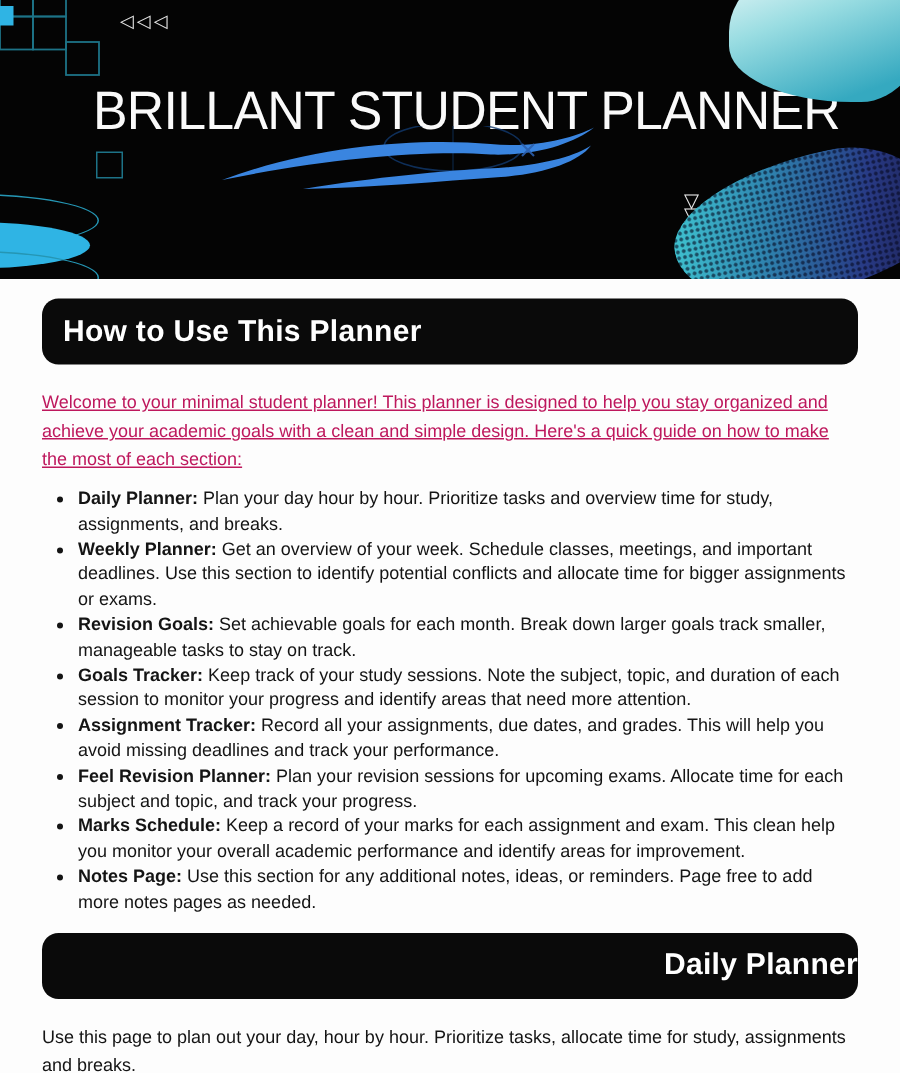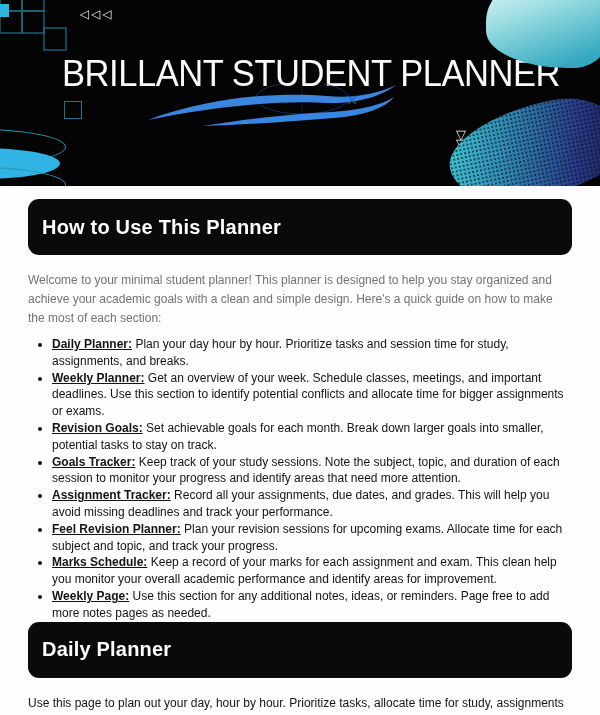--- a/index.html
+++ b/index.html
@@ -61,38 +61,38 @@
   .ell-outline1{top:129px;}
   .ell-outline2{top:167px;}
   .ell-fill{
     position:absolute;left:-96px;top:148px;width:156px;height:31px;
     background:#2fb4e4;border-radius:50%;
   }
   .swoosh{position:absolute;left:142px;top:84px;}
   
   .content{padding:0 28px;}
   .section-bar{
-    background:#0a0a0a;border-radius:11px;height:56px;
+    background:#0a0a0a;border-radius:11px;height:44px;
     display:flex;align-items:center;padding-left:14px;
     color:#ffffff;font-weight:bold;font-size:20px;
     letter-spacing:.2px;
   }
   .bar-how{margin-top:13px;}
-  .bar-daily{}
+  .bar-daily{margin-top:12px;justify-content:flex-end;}
   .intro{
-    margin:16px 0 0 0;font-size:12px;line-height:19px;color:#737373;
+    margin:16px 0 0 0;font-size:12px;line-height:19px;color:#be185d;text-decoration:underline;
   }
   ul.guide-list{
     margin:8px 0 0 0;padding:0 0 0 24px;
   }
   ul.guide-list li{
     font-size:12px;line-height:16.8px;color:#141414;
     margin:0;padding:0;
   }
-  ul.guide-list li b{font-weight:bold;text-decoration:underline;}
+  ul.guide-list li b{font-weight:bold;}
   .outro{
     margin:16px 0 0 0;font-size:12px;line-height:19px;color:#141414;
   }
 </style>
 </head>
 <body>
 
 <div class="header">
 
   <svg class="grid-squares" width="72" height="62" viewBox="0 0 72 62">
@@ -137,28 +137,28 @@
 
 <div class="content">
 
   <div class="section-bar bar-how">
     <span>How to Use This Planner</span>
   </div>
 
   <p class="intro">Welcome to your minimal student planner! This planner is designed to help you stay organized and achieve your academic goals with a clean and simple design. Here's a quick guide on how to make the most of each section:</p>
 
   <ul class="guide-list">
-    <li><b>Daily Planner:</b> <span>Plan your day hour by hour. Prioritize tasks and session time for study, assignments, and breaks.</span></li>
+    <li><b>Daily Planner:</b> <span>Plan your day hour by hour. Prioritize tasks and overview time for study, assignments, and breaks.</span></li>
     <li><b>Weekly Planner:</b> <span>Get an overview of your week. Schedule classes, meetings, and important deadlines. Use this section to identify potential conflicts and allocate time for bigger assignments or exams.</span></li>
-    <li><b>Revision Goals:</b> <span>Set achievable goals for each month. Break down larger goals into smaller, potential tasks to stay on track.</span></li>
+    <li><b>Revision Goals:</b> <span>Set achievable goals for each month. Break down larger goals track smaller, manageable tasks to stay on track.</span></li>
     <li><b>Goals Tracker:</b> <span>Keep track of your study sessions. Note the subject, topic, and duration of each session to monitor your progress and identify areas that need more attention.</span></li>
     <li><b>Assignment Tracker:</b> <span>Record all your assignments, due dates, and grades. This will help you avoid missing deadlines and track your performance.</span></li>
     <li><b>Feel Revision Planner:</b> <span>Plan your revision sessions for upcoming exams. Allocate time for each subject and topic, and track your progress.</span></li>
     <li><b>Marks Schedule:</b> <span>Keep a record of your marks for each assignment and exam. This clean help you monitor your overall academic performance and identify areas for improvement.</span></li>
-    <li><b>Weekly Page:</b> <span>Use this section for any additional notes, ideas, or reminders. Page free to add more notes pages as needed.</span></li>
+    <li><b>Notes Page:</b> <span>Use this section for any additional notes, ideas, or reminders. Page free to add more notes pages as needed.</span></li>
   </ul>
 
   <div class="section-bar bar-daily">
     <span>Daily Planner</span>
   </div>
 
   <p class="outro">Use this page to plan out your day, hour by hour. Prioritize tasks, allocate time for study, assignments and breaks.</p>
 
 </div>
 

